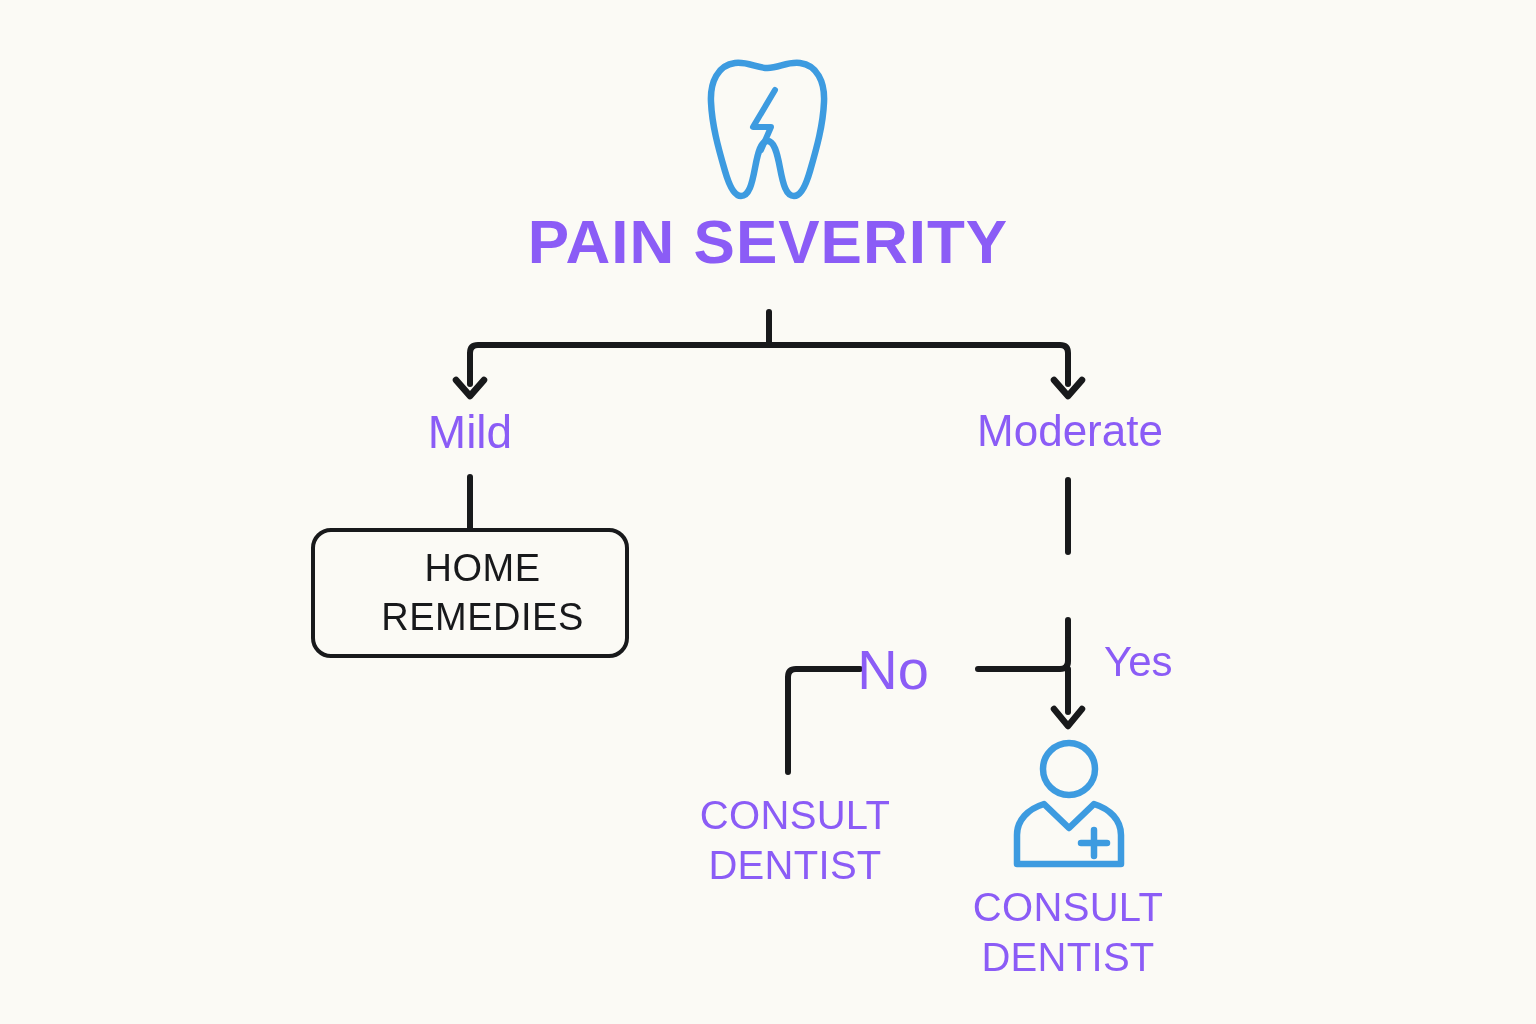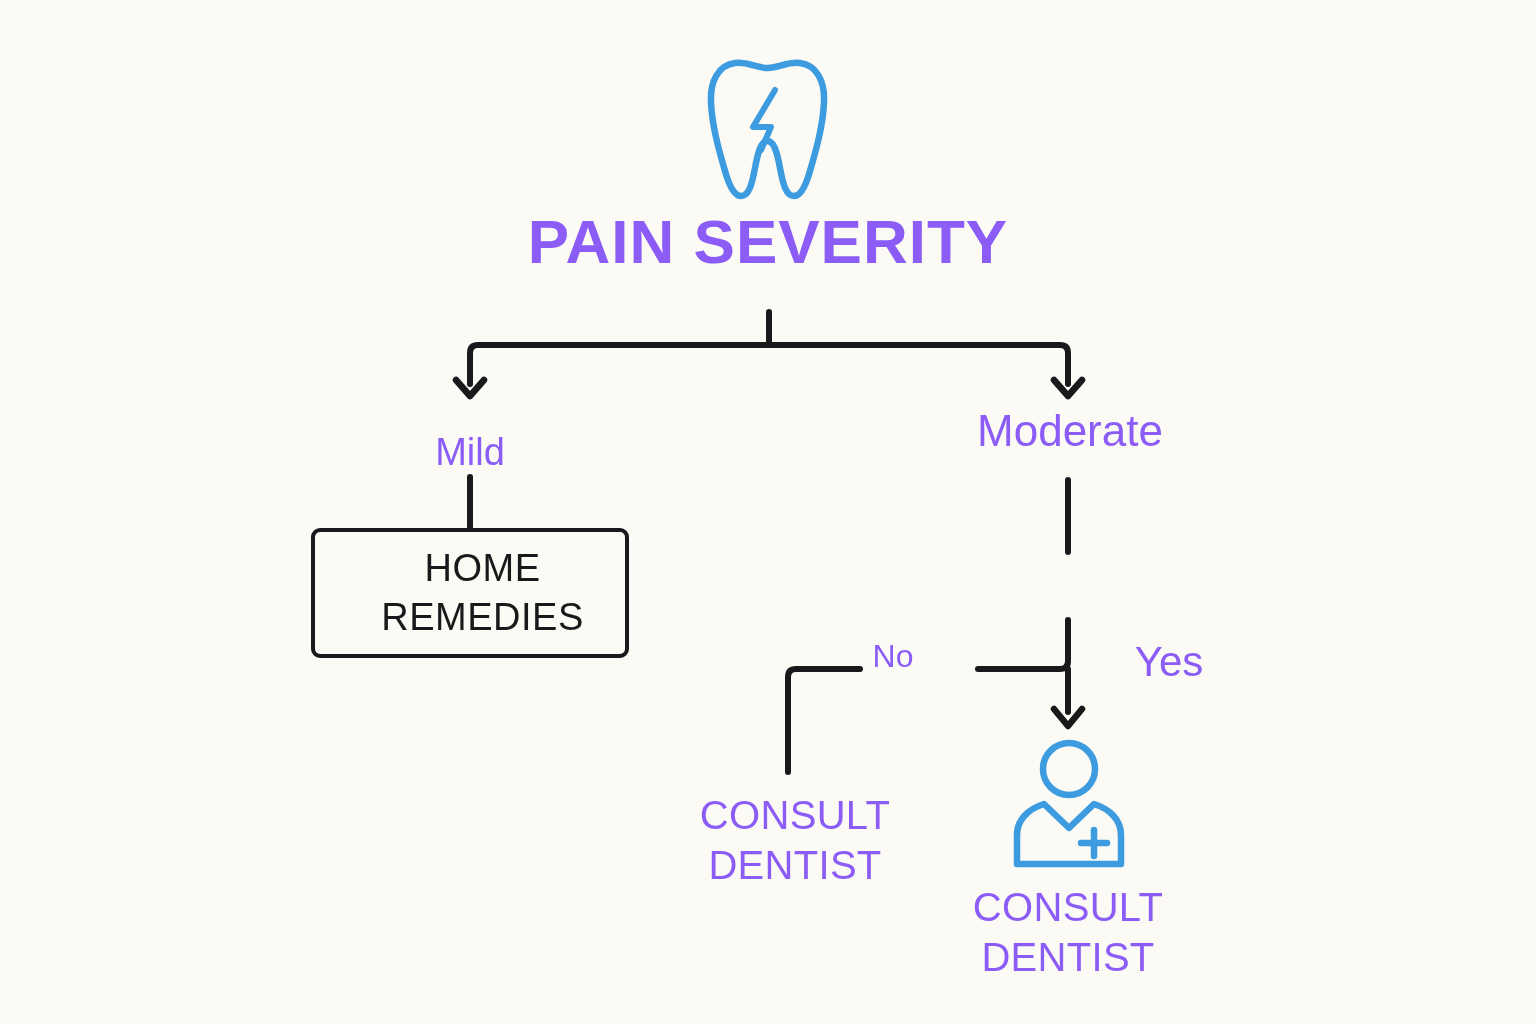--- a/index.html
+++ b/index.html
@@ -39,39 +39,38 @@
     top: 209px;
     width: 1536px;
     font-size: 62px;
     font-weight: bold;
     letter-spacing: 1px;
   }
   #label-mild {
     left: 330px;
     top: 408px;
     width: 280px;
-    font-size: 38px;
+    font-size: 46px;
     font-weight: normal;
-    margin-top: 24px;
   }
   #label-moderate {
     left: 900px;
     top: 408px;
     width: 340px;
     font-size: 44px;
     font-weight: normal;
   }
   #box-home-remedies {
     position: absolute;
     left: 311px;
     top: 528px;
     width: 318px;
     height: 130px;
     border: 4px solid #18191B;
-    border-radius: 9px;
+    border-radius: 20px;
     box-sizing: border-box;
     display: flex;
     align-items: center;
     justify-content: center;
     padding-left: 25px;
   }
   #box-home-remedies .box-label {
     font-size: 38px;
     color: #18191B;
     text-align: center;
@@ -83,28 +82,28 @@
     left: 838px;
     top: 563px;
     width: 460px;
     font-size: 37px;
     letter-spacing: 0.4px;
   }
   #label-no {
     left: 828px;
     top: 640px;
     width: 130px;
-    font-size: 32px;
+    font-size: 56px;
   }
   #label-yes {
     left: 1104px;
     top: 640px;
     width: 130px;
     font-size: 42px;
-    text-align: center;
+    text-align: left;
   }
   #label-consult-no {
     left: 545px;
     top: 790px;
     width: 500px;
     font-size: 40px;
     line-height: 1.26;
     letter-spacing: 0.3px;
     white-space: pre-line;
   }

